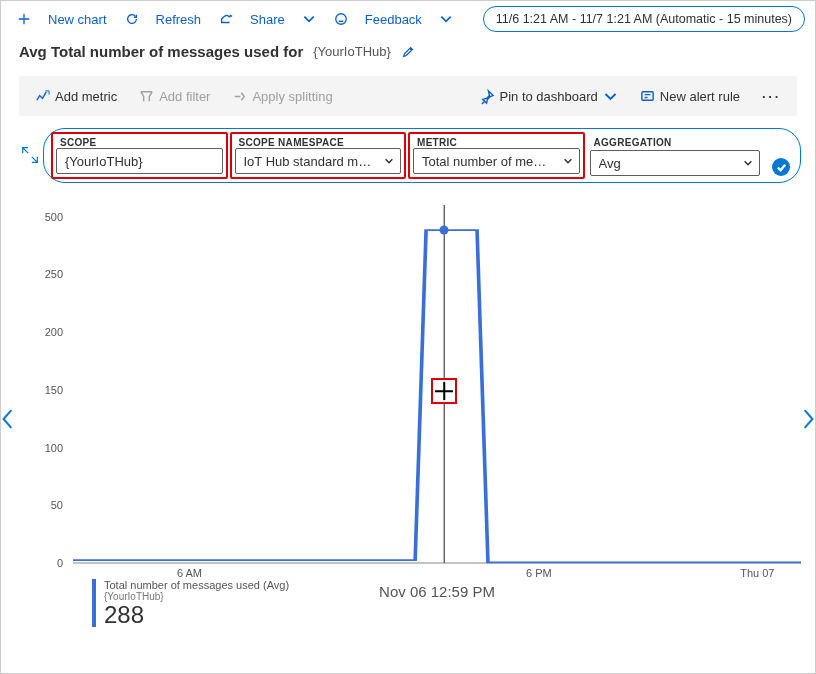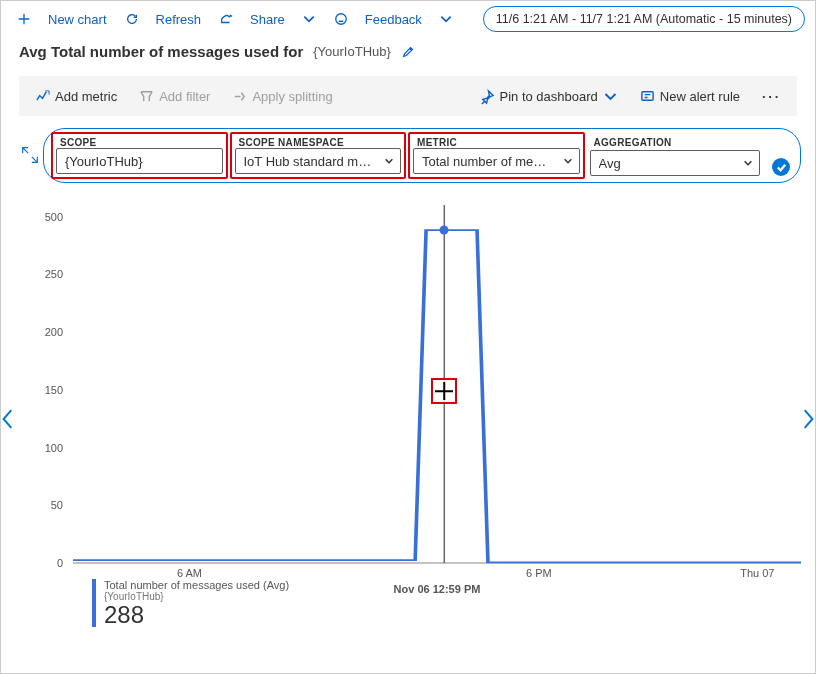--- a/index.html
+++ b/index.html
@@ -70,21 +70,21 @@
   .nav-chev { position: absolute; top: 50%; width: 14px; height: 22px; stroke: #0078d4; fill: none; stroke-width: 1.8; cursor: pointer; }
   .nav-chev.left { left: -18px; }
   .nav-chev.right { right: -14px; }
 
   .plot { position: absolute; left: 54px; right: 0; top: 0; bottom: 48px; }
   .y-ticks { position: absolute; left: 0; top: 0; bottom: 48px; width: 52px; }
   .y-tick { position: absolute; right: 8px; font-size: 11px; color: #555; transform: translateY(-50%); }
   .x-ticks { position: absolute; left: 54px; right: 0; bottom: 28px; height: 16px; }
   .x-tick { position: absolute; font-size: 11px; color: #555; transform: translateX(-50%); white-space: nowrap; }
   .x-center { position: absolute; left: 54px; right: 0; bottom: 14px; height: 14px; }
-  .x-center span { position: absolute; left: 50%; transform: translateX(-50%); font-size: 11px; color: #555; font-weight: bold; }
+  .x-center span { position: absolute; left: 50%; transform: translateX(-50%); font-size: 15px; color: #555; }
 
   
   .target-box { position: absolute; width: 26px; height: 26px; border: 2.5px solid #d9000a; background: rgba(255,255,255,0.8); transform: translate(-50%,-50%); }
   .target-box::before, .target-box::after { content: ""; position: absolute; background: #000; }
   .target-box::before { left: 2px; right: 2px; top: 50%; height: 1.5px; transform: translateY(-50%); }
   .target-box::after  { top: 2px; bottom: 2px; left: 50%; width: 1.5px; transform: translateX(-50%); }
 
   
   .legend { position: absolute; left: 32px; bottom: -16px; display: flex; align-items: flex-end; gap: 8px; margin-left: 41px; }
   .legend-bar { width: 4px; align-self: stretch; background: #3a6fd8; }

